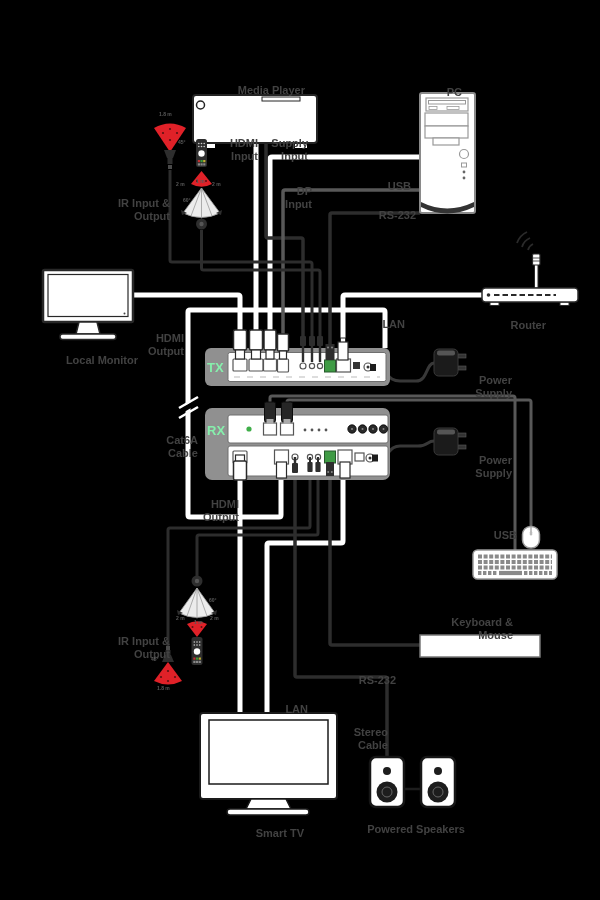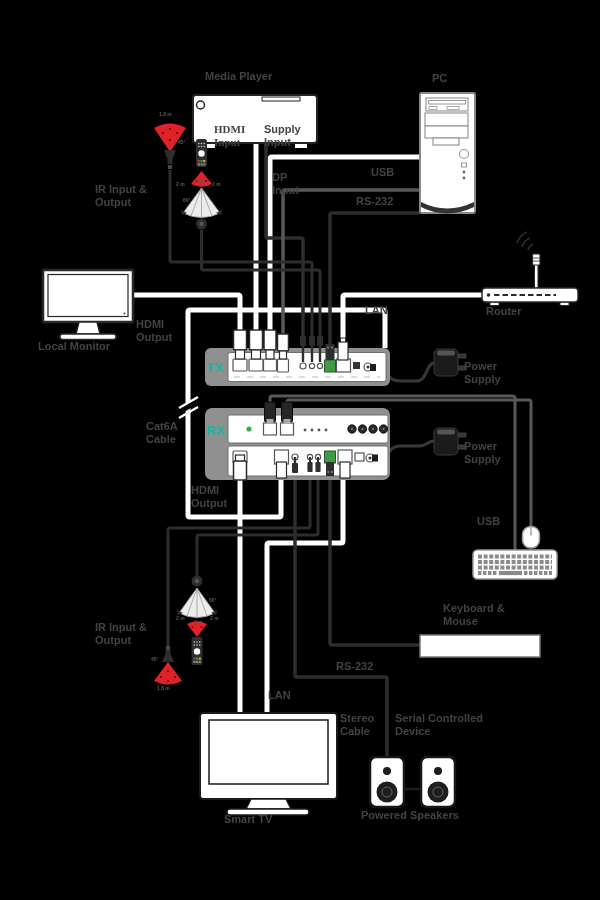--- a/index.html
+++ b/index.html
@@ -1,21 +1,21 @@
 <!DOCTYPE html>
 <html><head>
 <meta charset="utf-8">
 <style>
   html,body{margin:0;padding:0;background:#000;}
   #stage{position:relative;width:600px;height:900px;background:#000;overflow:hidden;
          font-family:"Liberation Sans","DejaVu Sans",sans-serif;}
   #art{position:absolute;left:0;top:0;}
   .lbl{position:absolute;color:#424242;font-weight:bold;font-size:11px;line-height:1.18;
-       text-align:left;}
-  .unit-lbl{position:absolute;color:#14b8a6;font-weight:bold;font-size:13px;}
+       text-align:right;margin-top:14px;}
+  .unit-lbl{position:absolute;color:#86efac;font-weight:bold;font-size:13px;}
   .tiny{position:absolute;color:#5a5a5a;font-weight:bold;font-size:5px;white-space:nowrap;}
 </style>
 </head>
 <body>
 
 <div id="stage">
 
 <svg id="art" width="600" height="900" viewBox="0 0 600 900">
 
   <g fill="none">
@@ -369,21 +369,21 @@
       <rect x="421" y="757" width="34" height="50" rx="6" fill="#ffffff" stroke="#161616" stroke-width="2.5"></rect>
       <circle cx="438" cy="771" r="4" fill="#1d1d1d"></circle>
       <circle cx="438" cy="792" r="10.5" fill="#1d1d1d"></circle>
       <circle cx="438" cy="792" r="5" fill="none" stroke="#666666" stroke-width="1"></circle>
     </g>
   </g>
 </svg>
 
 <div class="lbl" style="left:205px;top:70px;width:100px;">Media Player</div>
 <div class="lbl" style="left:432px;top:72px;width:30px;">PC</div>
-<div class="lbl" style="left:214px;top:123px;width:44px;font-family:Liberation Serif, serif;">HDMI Input</div>
+<div class="lbl" style="left:214px;top:123px;width:44px;">HDMI Input</div>
 <div class="lbl" style="left:264px;top:123px;width:44px;">Supply Input</div>
 <div class="lbl" style="left:272px;top:171px;width:40px;">DP Input</div>
 <div class="lbl" style="left:371px;top:166px;width:40px;">USB</div>
 <div class="lbl" style="left:356px;top:195px;width:60px;">RS-232</div>
 <div class="lbl" style="left:95px;top:183px;width:75px;">IR Input &amp; Output</div>
 <div class="lbl" style="left:38px;top:340px;width:100px;">Local Monitor</div>
 <div class="lbl" style="left:136px;top:318px;width:48px;">HDMI Output</div>
 <div class="lbl" style="left:365px;top:304px;width:40px;">LAN</div>
 <div class="lbl" style="left:486px;top:305px;width:60px;">Router</div>
 <div class="unit-lbl" style="left:207px;top:360px;">TX</div>
@@ -391,21 +391,20 @@
 <div class="lbl" style="left:464px;top:360px;width:48px;">Power Supply</div>
 <div class="lbl" style="left:464px;top:440px;width:48px;">Power Supply</div>
 <div class="lbl" style="left:146px;top:420px;width:52px;">Cat6A Cable</div>
 <div class="lbl" style="left:191px;top:484px;width:48px;">HDMI Output</div>
 <div class="lbl" style="left:477px;top:515px;width:40px;">USB</div>
 <div class="lbl" style="left:443px;top:602px;width:70px;">Keyboard &amp; Mouse</div>
 <div class="lbl" style="left:95px;top:621px;width:75px;">IR Input &amp; Output</div>
 <div class="lbl" style="left:336px;top:660px;width:60px;">RS-232</div>
 <div class="lbl" style="left:268px;top:689px;width:40px;">LAN</div>
 <div class="lbl" style="left:340px;top:712px;width:48px;">Stereo Cable</div>
-<div class="lbl" style="left:395px;top:712px;width:104px;">Serial Controlled Device</div>
 <div class="lbl" style="left:224px;top:813px;width:80px;">Smart TV</div>
 <div class="lbl" style="left:361px;top:809px;width:104px;">Powered Speakers</div>
 
 <div class="tiny" style="left:159px;top:111px;">1.8 m</div>
 <div class="tiny" style="left:178px;top:139px;">45°</div>
 <div class="tiny" style="left:176px;top:181px;">2 m</div>
 <div class="tiny" style="left:196px;top:178px;">1 m</div>
 <div class="tiny" style="left:212px;top:181px;">2 m</div>
 <div class="tiny" style="left:183px;top:197px;">60°</div>
 

